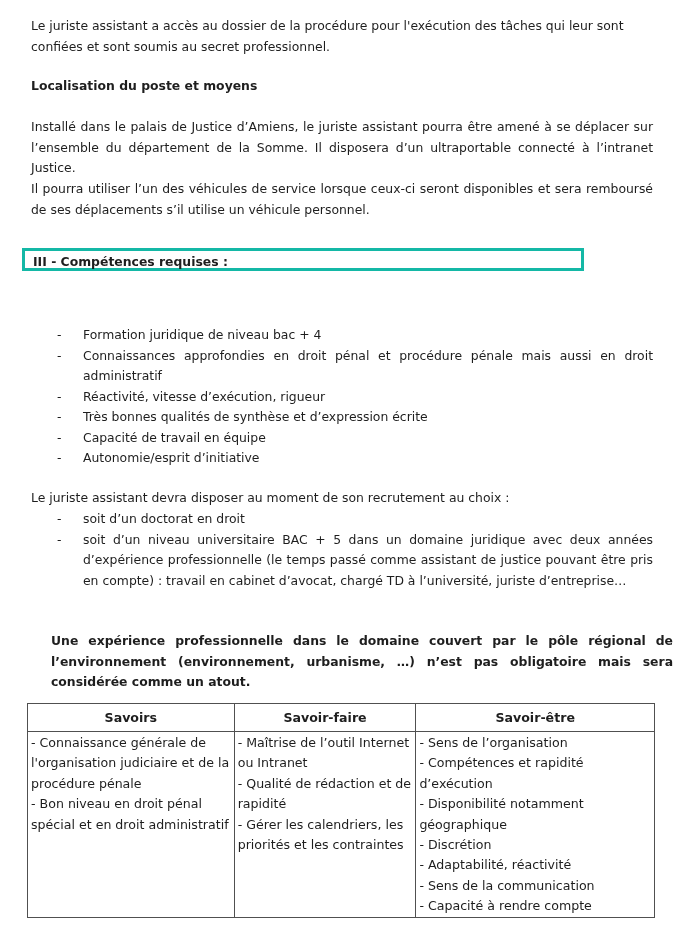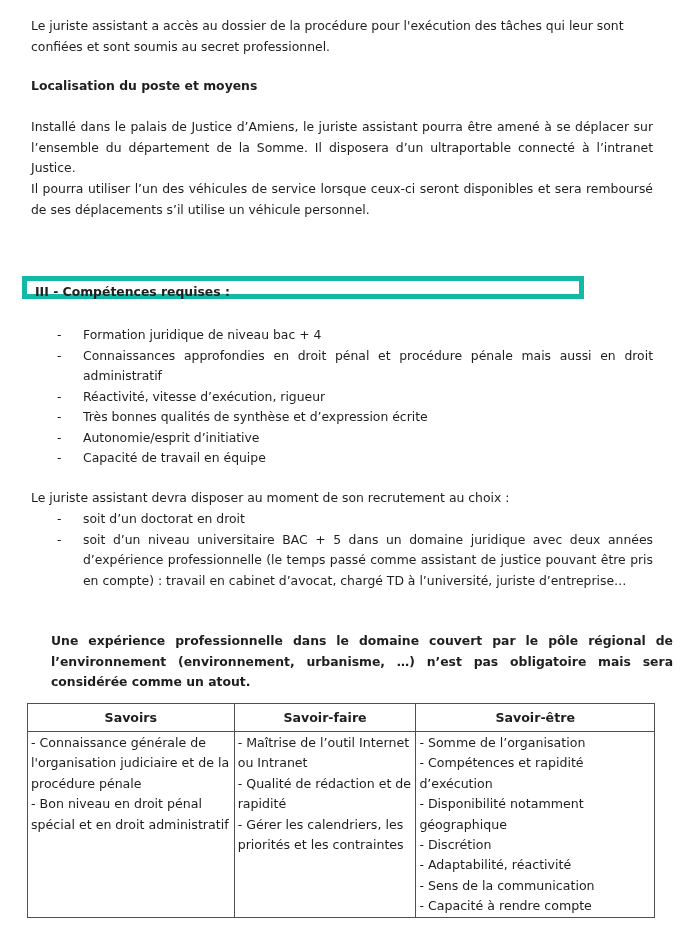--- a/index.html
+++ b/index.html
@@ -5,22 +5,22 @@
   html, body { margin: 0; padding: 0; background: #ffffff; }
   body {
     width: 688px; height: 941px; position: relative; overflow: hidden;
     font-family: "DejaVu Sans", sans-serif; color: #1e1e1e;
     font-size: 12.4px;
   }
   .p { position: absolute; left: 31px; width: 622px; line-height: 20.5px; margin: 0; }
   .justify { text-align: justify; text-align-last: left; }
   .bold { font-weight: bold; }
   .section-box {
-    position: absolute; left: 22px; top: 276px; width: 562px; height: 23px;
-    border: 5px solid #14b8a6; box-sizing: border-box;
+    position: absolute; left: 22px; top: 248px; width: 562px; height: 23px;
+    border: 3px solid #14b8a6; box-sizing: border-box;
   }
   .section-box span { position: absolute; left: 8px; top: 2px; font-weight: bold; font-size: 12.4px; line-height: 18px; }
   ul.dash { position: absolute; margin: 0; padding: 0; list-style: none; }
   ul.dash li { position: relative; padding-left: 28px; line-height: 20.5px; }
   ul.dash li::before { content: "-"; position: absolute; left: 2px; top: 0; }
   table.skills {
     position: absolute; left: 27px; top: 703px; width: 628px;
     border-collapse: collapse; font-size: 12.6px;
   }
   table.skills th, table.skills td { border: 1.2px solid #505050; vertical-align: top; padding: 0 3px; }
@@ -40,22 +40,22 @@
 
 <div class="section-box">
   <span>III - Compétences requises :</span>
 </div>
 
 <ul class="dash" style="left:55px; top:325px; width:598px;">
   <li class="justify">Formation juridique de niveau bac + 4</li>
   <li class="justify">Connaissances approfondies en droit pénal et procédure pénale mais aussi en droit administratif</li>
   <li>Réactivité, vitesse d’exécution, rigueur</li>
   <li>Très bonnes qualités de synthèse et d’expression écrite</li>
+  <li>Capacité de travail en équipe</li>
   <li>Autonomie/esprit d’initiative</li>
-  <li>Capacité de travail en équipe</li>
 </ul>
 
 <p class="p" style="top:488px;">Le juriste assistant devra disposer au moment de son recrutement au choix :</p>
 
 <ul class="dash" style="left:55px; top:509px; width:598px;">
   <li>soit d’un doctorat en droit</li>
   <li class="justify">soit d’un niveau universitaire BAC + 5 dans un domaine juridique  avec deux années d’expérience professionnelle (le temps passé comme assistant de justice pouvant être pris en compte) : travail en cabinet d’avocat, chargé TD à l’université, juriste d’entreprise…</li>
 </ul>
 
 <p class="p bold justify" style="top:631px;margin-left:20px;">Une expérience professionnelle dans le domaine couvert par le pôle régional de l’environnement (environnement, urbanisme, …) n’est pas obligatoire mais sera considérée comme un atout.</p>
@@ -78,21 +78,21 @@
       <td>
         <span class="cellline">- Connaissance générale de l'organisation judiciaire et de la procédure pénale</span>
         <span class="cellline">- Bon niveau en droit pénal spécial et en droit administratif</span>
       </td>
       <td>
         <span class="cellline">- Maîtrise de l’outil Internet ou Intranet</span>
         <span class="cellline">- Qualité de rédaction et de rapidité</span>
         <span class="cellline">- Gérer les calendriers, les priorités et les contraintes</span>
       </td>
       <td>
-        <span class="cellline">- Somme de l’organisation</span>
+        <span class="cellline">- Sens de l’organisation</span>
         <span class="cellline">- Compétences et rapidité d’exécution</span>
         <span class="cellline">- Disponibilité notamment géographique</span>
         <span class="cellline">- Discrétion</span>
         <span class="cellline">- Adaptabilité, réactivité</span>
         <span class="cellline">- Sens de la communication</span>
         <span class="cellline">- Capacité à rendre compte</span>
       </td>
     </tr>
   </tbody>
 </table>

